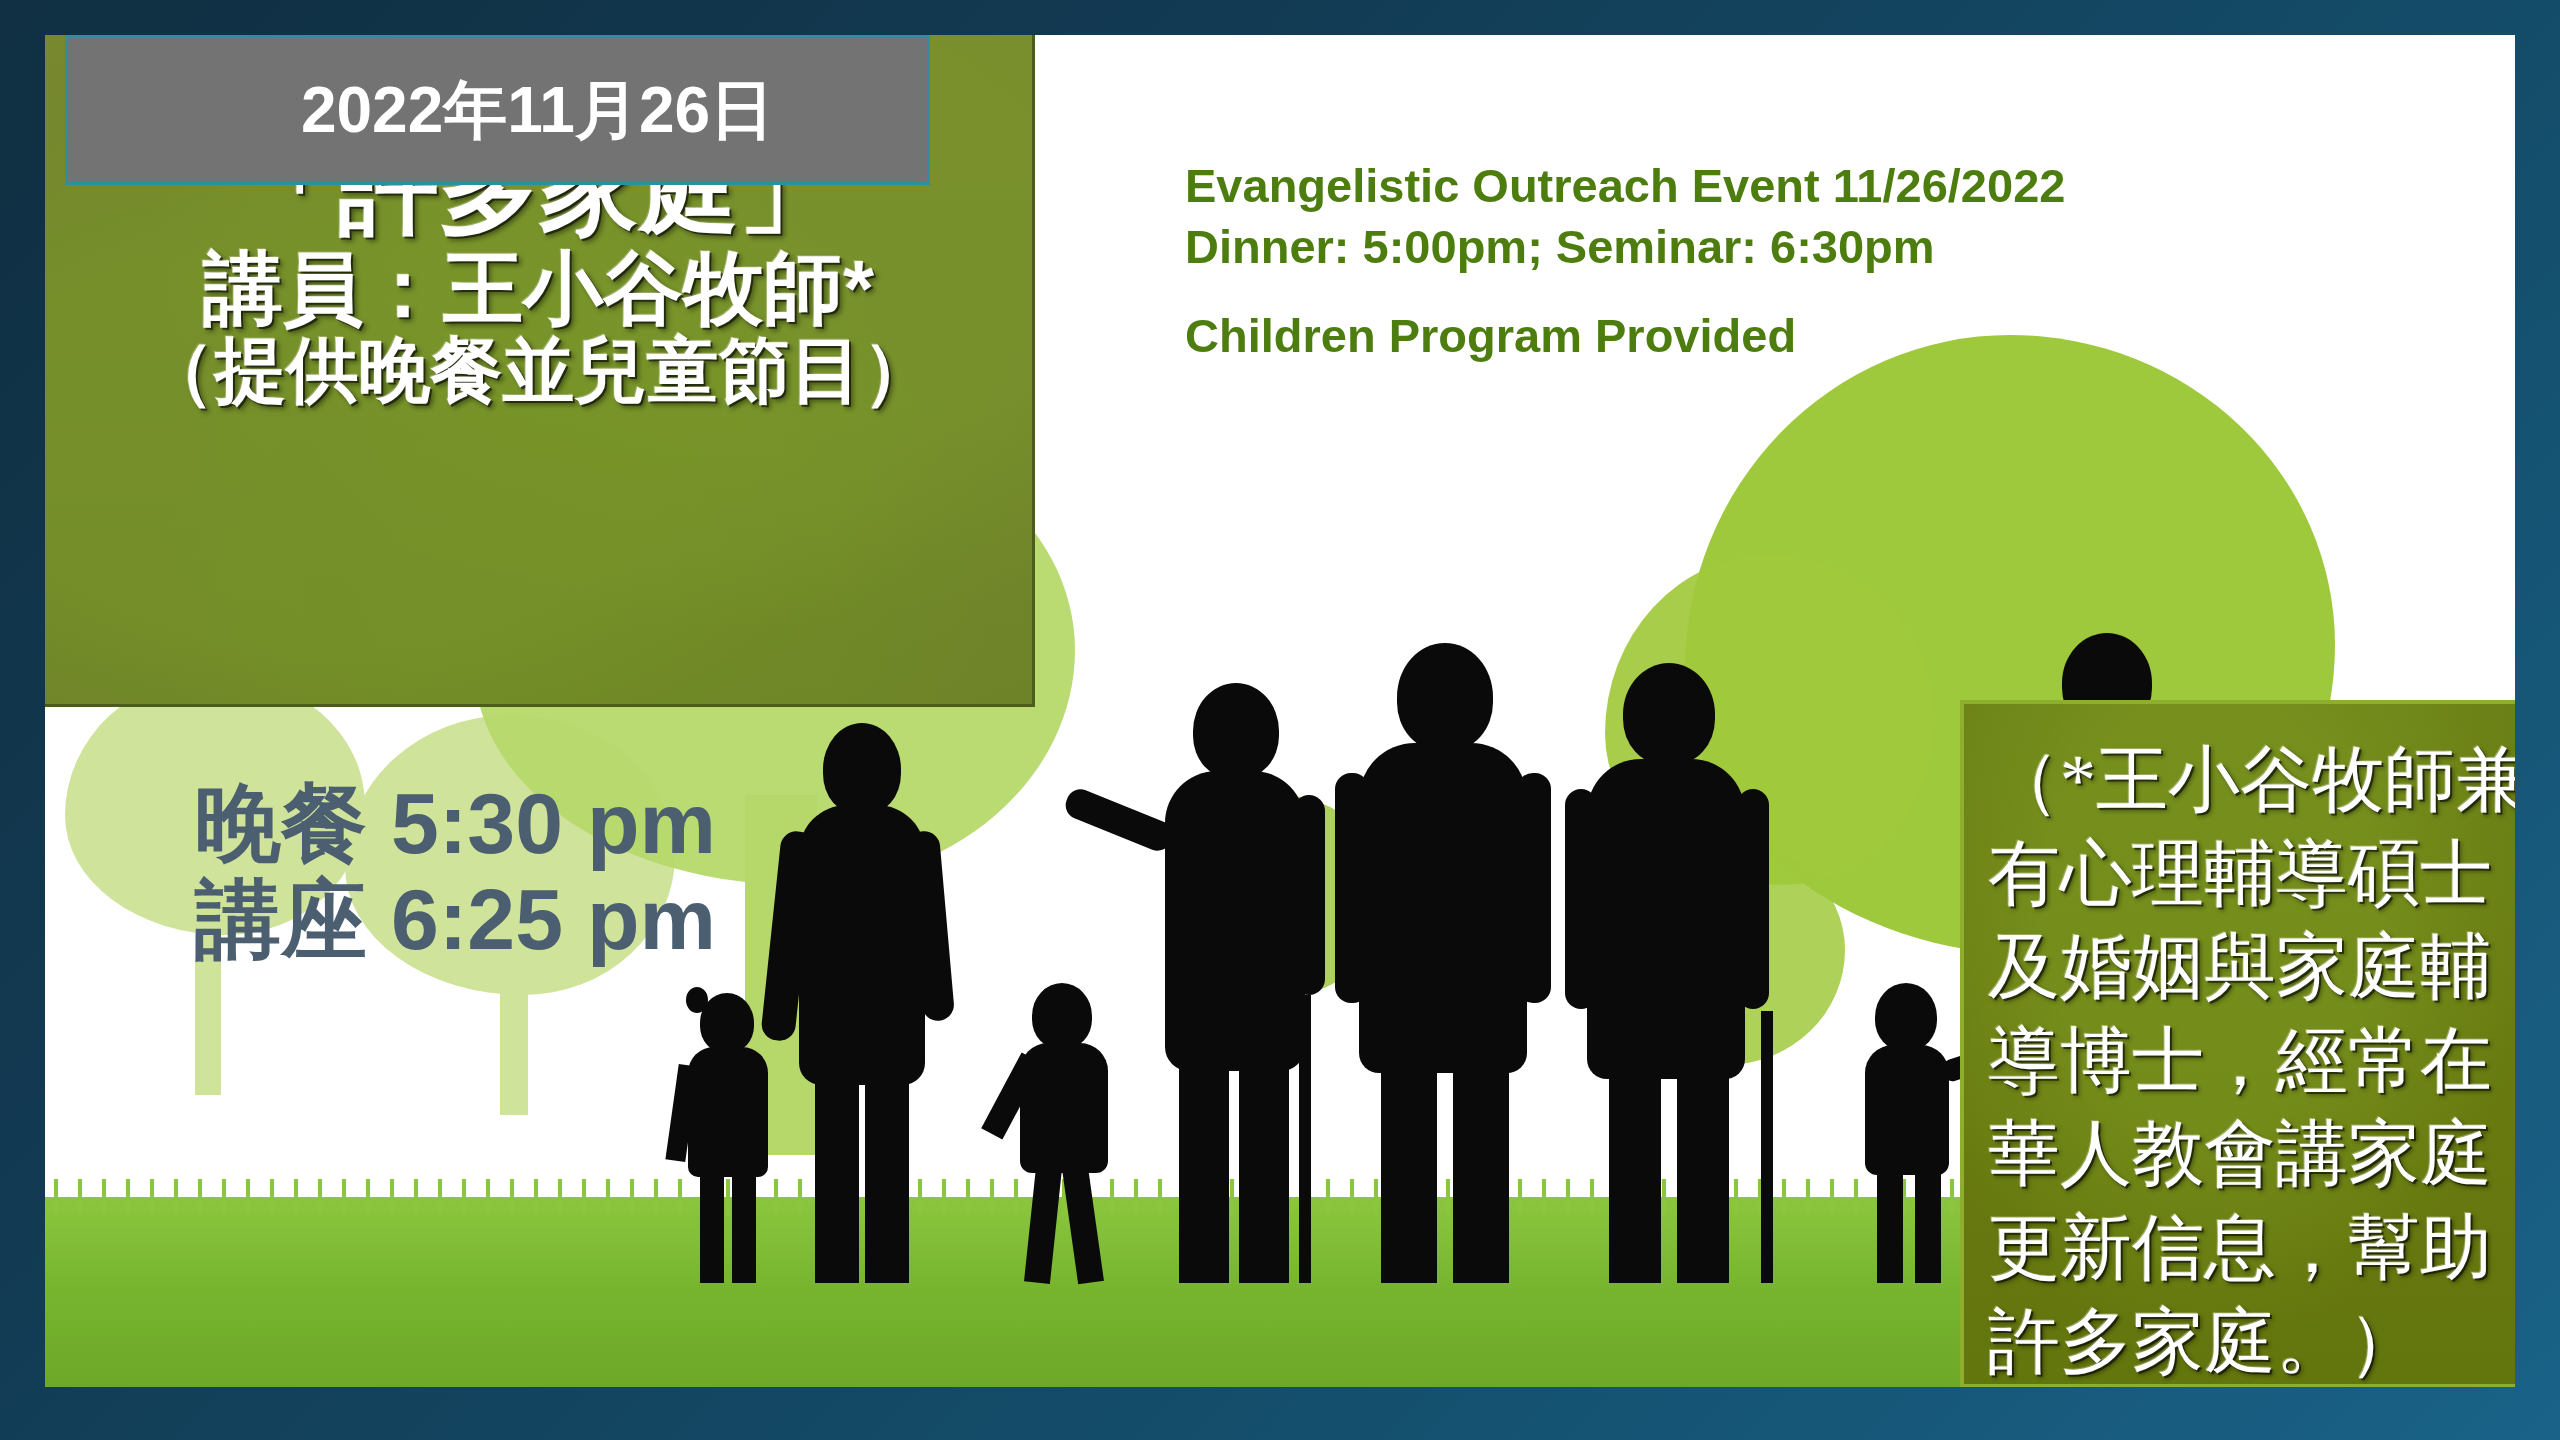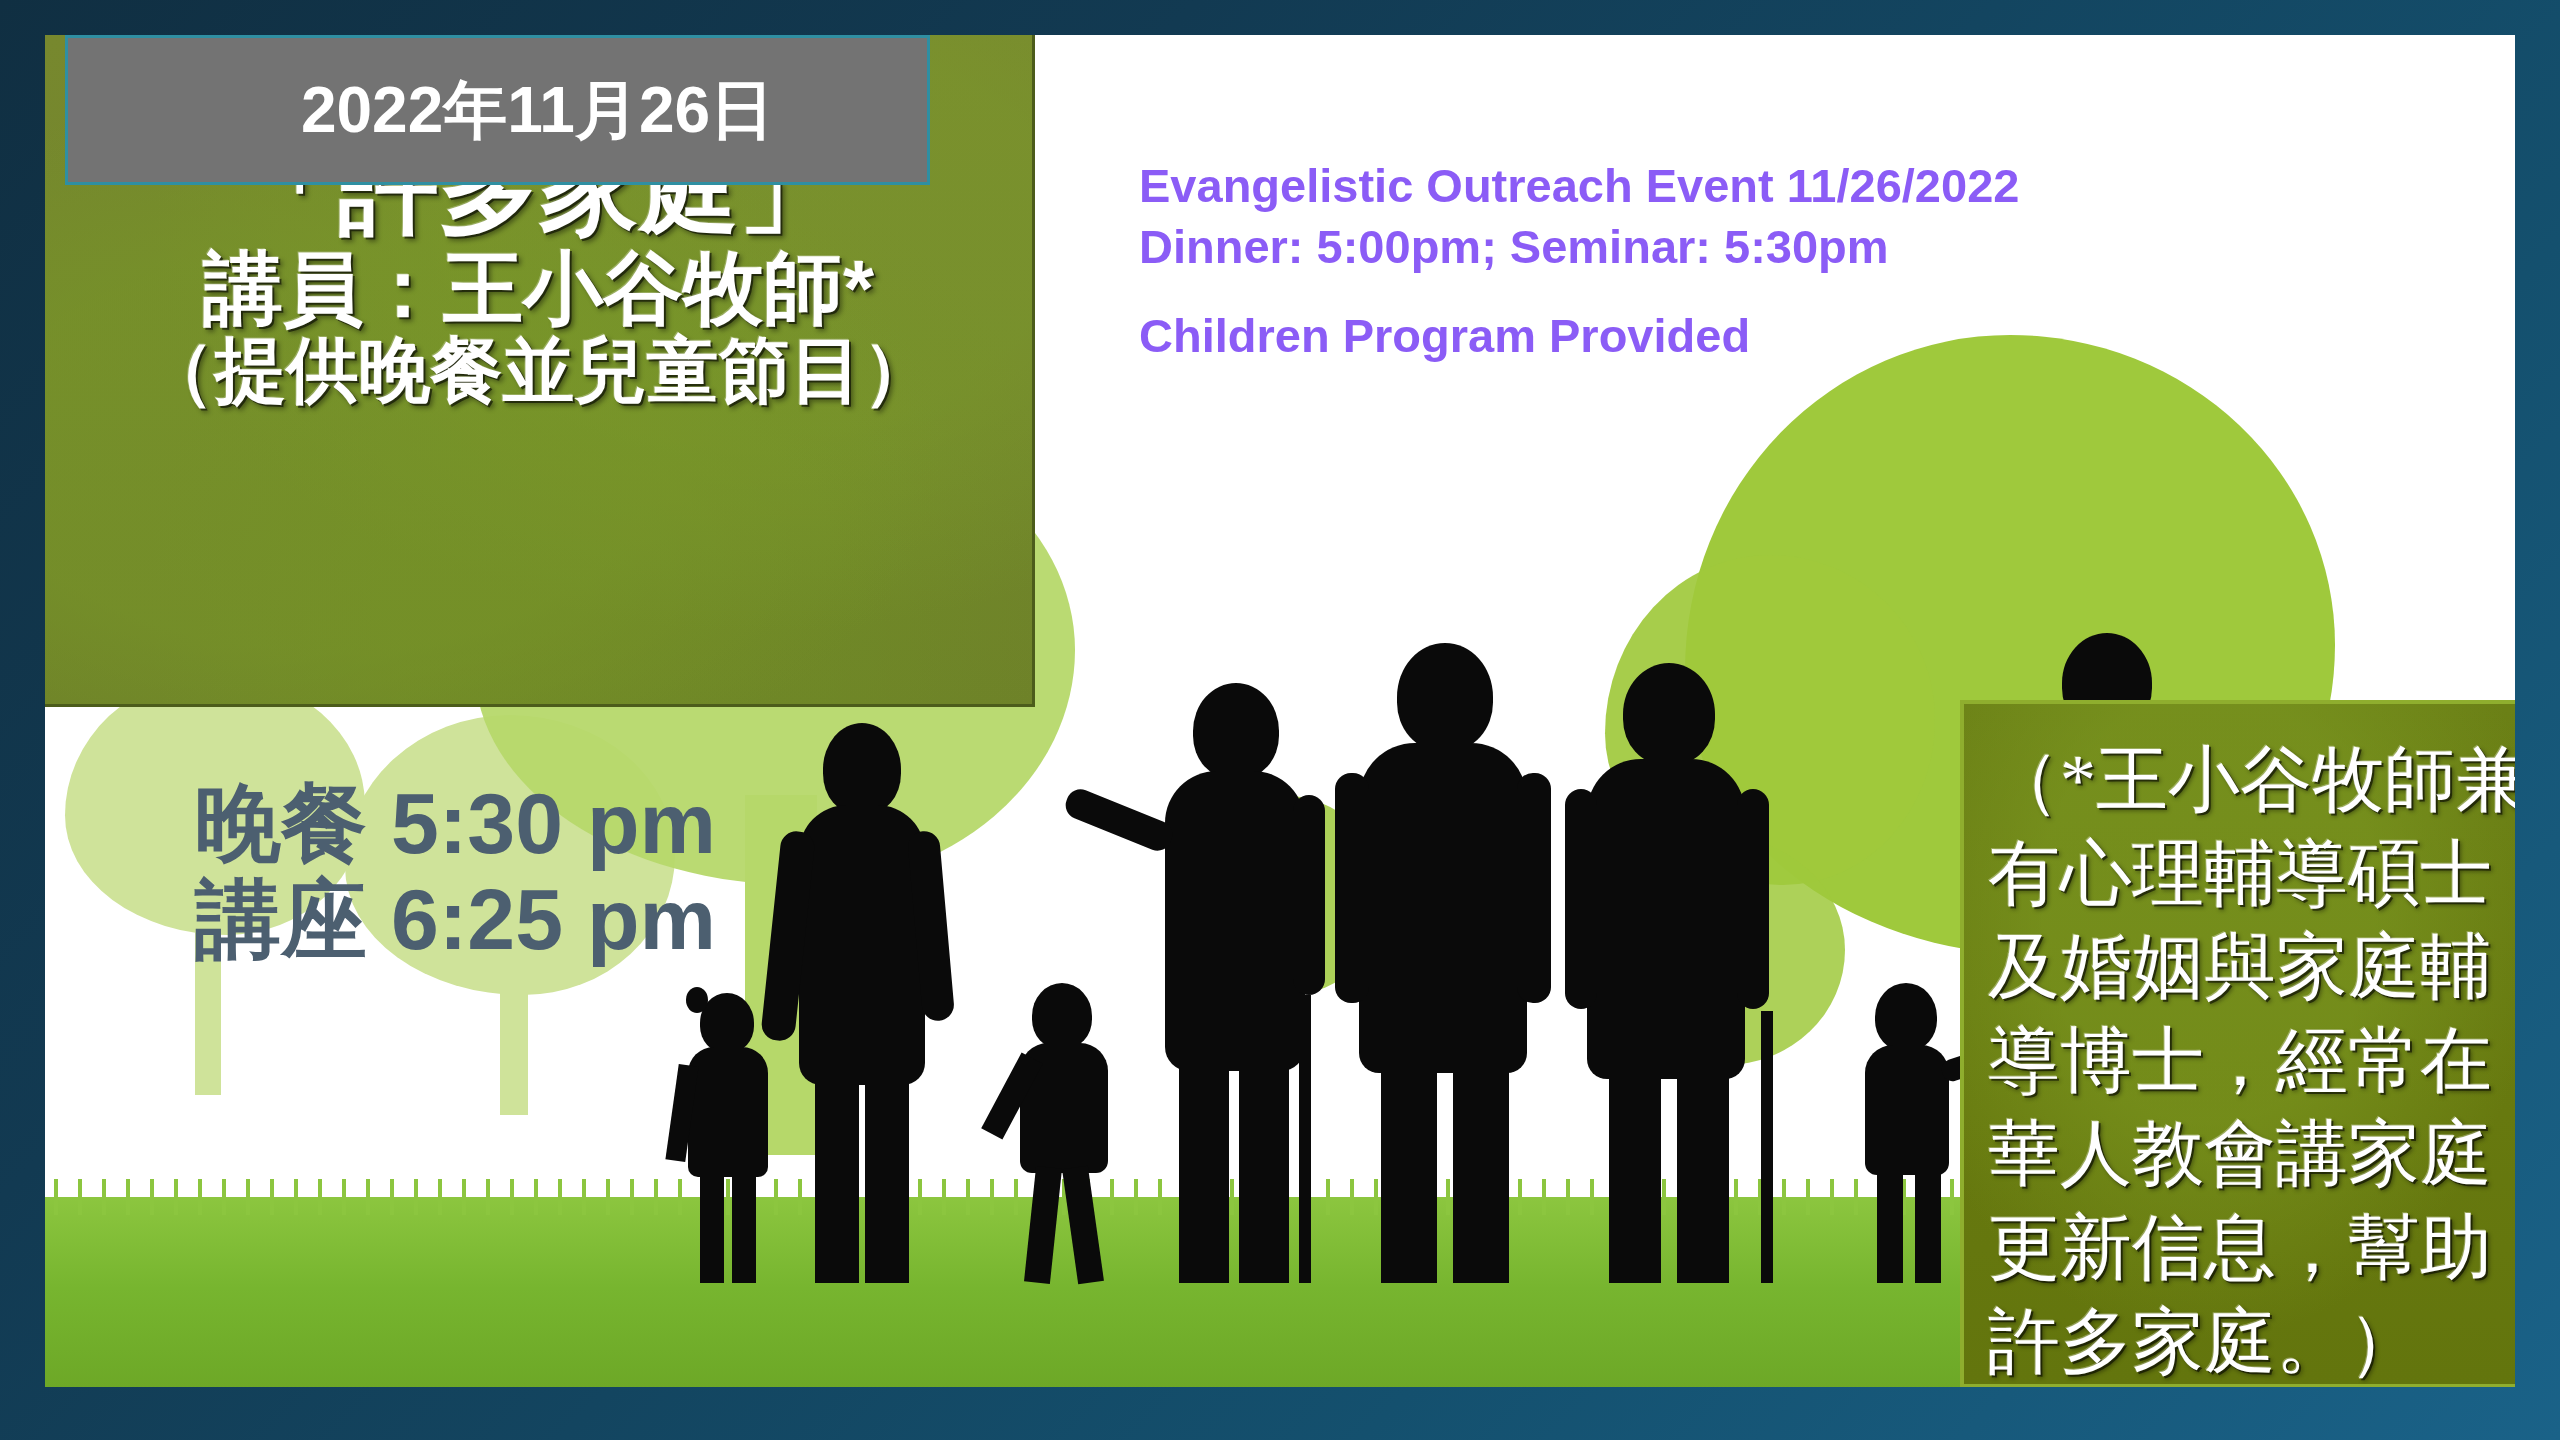--- a/index.html
+++ b/index.html
@@ -104,22 +104,22 @@
   
   #time-block{
     position:absolute; left:150px; top:740px; z-index:25;
     color:#4c5f70; font-weight:bold; line-height:1.12;
     white-space:nowrap;
   }
   #time-block div{font-size:86px;}
 
   
   #english-block{
-    position:absolute; left:1094px; top:120px; z-index:25;
-    color:#8b5cf6; font-weight:bold; line-height:1.30;
+    position:absolute; left:1140px; top:120px; z-index:25;
+    color:#4d7c0f; font-weight:bold; line-height:1.30;
     white-space:nowrap;
   }
   #english-block .en-line{font-size:47px;}
   #english-block .en-gap{height:28px;}
 
   
   #bio-panel{
     position:absolute; left:1915px; top:665px; width:620px; height:688px;
     background:
       radial-gradient(ellipse at 40% 30%, rgba(128,158,36,.5) 0 32%, rgba(0,0,0,0) 64%),
@@ -262,21 +262,21 @@
       <div class="date-text">2022年11月26日</div>
     </div>
 
     <div id="time-block">
       <div>晚餐 5:30 pm</div>
       <div>講座 6:25 pm</div>
     </div>
 
     <div id="english-block">
       <div class="en-line">Evangelistic Outreach Event 11/26/2022</div>
-      <div class="en-line">Dinner:  5:00pm;  Seminar: 5:30pm</div>
+      <div class="en-line">Dinner:  5:00pm;  Seminar: 6:30pm</div>
       <div class="en-gap"></div>
       <div class="en-line">Children Program Provided</div>
     </div>
 
     <div id="bio-panel">
       <div class="bio-line">（*王小谷牧師兼</div>
       <div class="bio-line">有心理輔導碩士</div>
       <div class="bio-line">及婚姻與家庭輔</div>
       <div class="bio-line">導博士，經常在</div>
       <div class="bio-line">華人教會講家庭</div>

